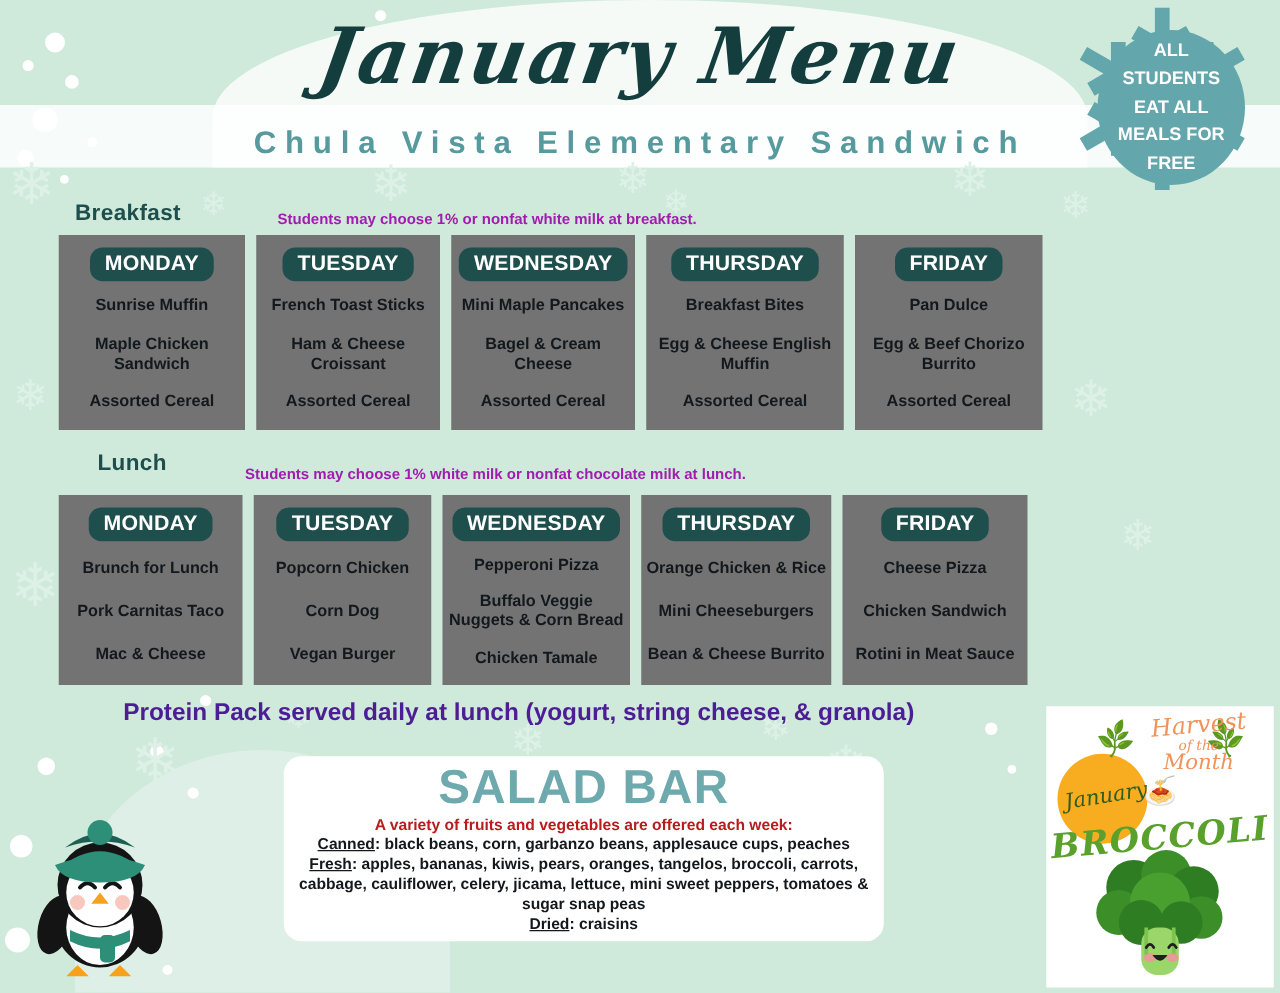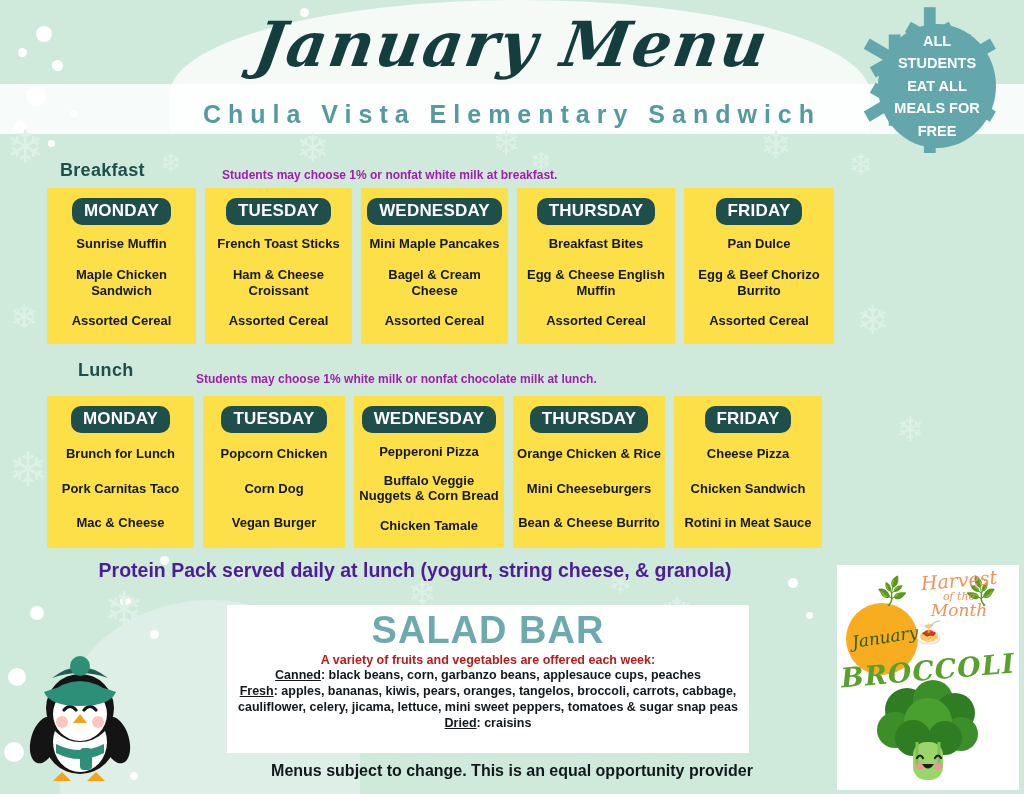--- a/index.html
+++ b/index.html
@@ -98,21 +98,21 @@
     font-size: 18px; font-weight: 700; color: #1f4f4c;
     letter-spacing: .3px;
   }
   .section-note {
     position: absolute;
     font-size: 12px; font-weight: 700; color: #a21caf;
   }
 
   .row { position: absolute; display: flex; }
   .card {
-    background: #fde047;
+    background: #737373;
     display: flex; flex-direction: column; align-items: center;
     padding-top: 10px;
   }
   .pill {
     background: #1f4f4c; color: #ffffff;
     border-radius: 10px;
     font-size: 17px; font-weight: 700;
     padding: 3px 12px 4px 12px;
     letter-spacing: .2px;
     white-space: nowrap;
@@ -125,23 +125,24 @@
   }
 
   
   .protein {
     position: absolute; left: 0; top: 559px; width: 830px;
     text-align: center; font-size: 19.5px; font-weight: 700; color: #4c1d95;
   }
 
   
   .salad {
-    position: absolute; left: 227px; top: 605px; width: 522px; height: 148px;
+    position: absolute; left: 227px; top: 605px; width: 480px; height: 148px;
     background: #ffffff;
     padding: 6px 8px 4px 8px;
+    border-radius: 14px;
   }
   .salad-title {
     text-align: center; color: #6da9ad;
     font-size: 38px; font-weight: 700; letter-spacing: 1px;
     line-height: 1.05;
   }
   .salad-lead {
     text-align: center; font-size: 12.5px; font-weight: 700; color: #b91c1c;
     margin-top: 2px;
   }
@@ -359,21 +360,20 @@
       <span class="u">Canned</span><span>: black beans, corn, garbanzo beans, applesauce cups, peaches</span>
     </div>
     <div class="salad-line">
       <span class="u">Fresh</span><span>: apples, bananas, kiwis, pears, oranges, tangelos, broccoli, carrots, cabbage, cauliflower, celery, jicama, lettuce, mini sweet peppers, tomatoes &amp; sugar snap peas</span>
     </div>
     <div class="salad-line">
       <span class="u">Dried</span><span>: craisins</span>
     </div>
   </div>
 
-  <div class="footer">Menus subject to change.  This is an equal opportunity provider</div>
 
   <div class="harvest">
     <div class="h-sun"></div>
     <div class="h-month">January</div>
     <div class="leaf" style="left:42px; top:14px; transform:rotate(-25deg);">🌿</div>
     <div class="leaf" style="left:130px; top:14px; transform:rotate(25deg) scaleX(-1);">🌿</div>
     <div class="h-hot">
       <span class="l1">Harvest</span>
       <span class="l2">of the</span>
       <span class="l3">Month</span>

